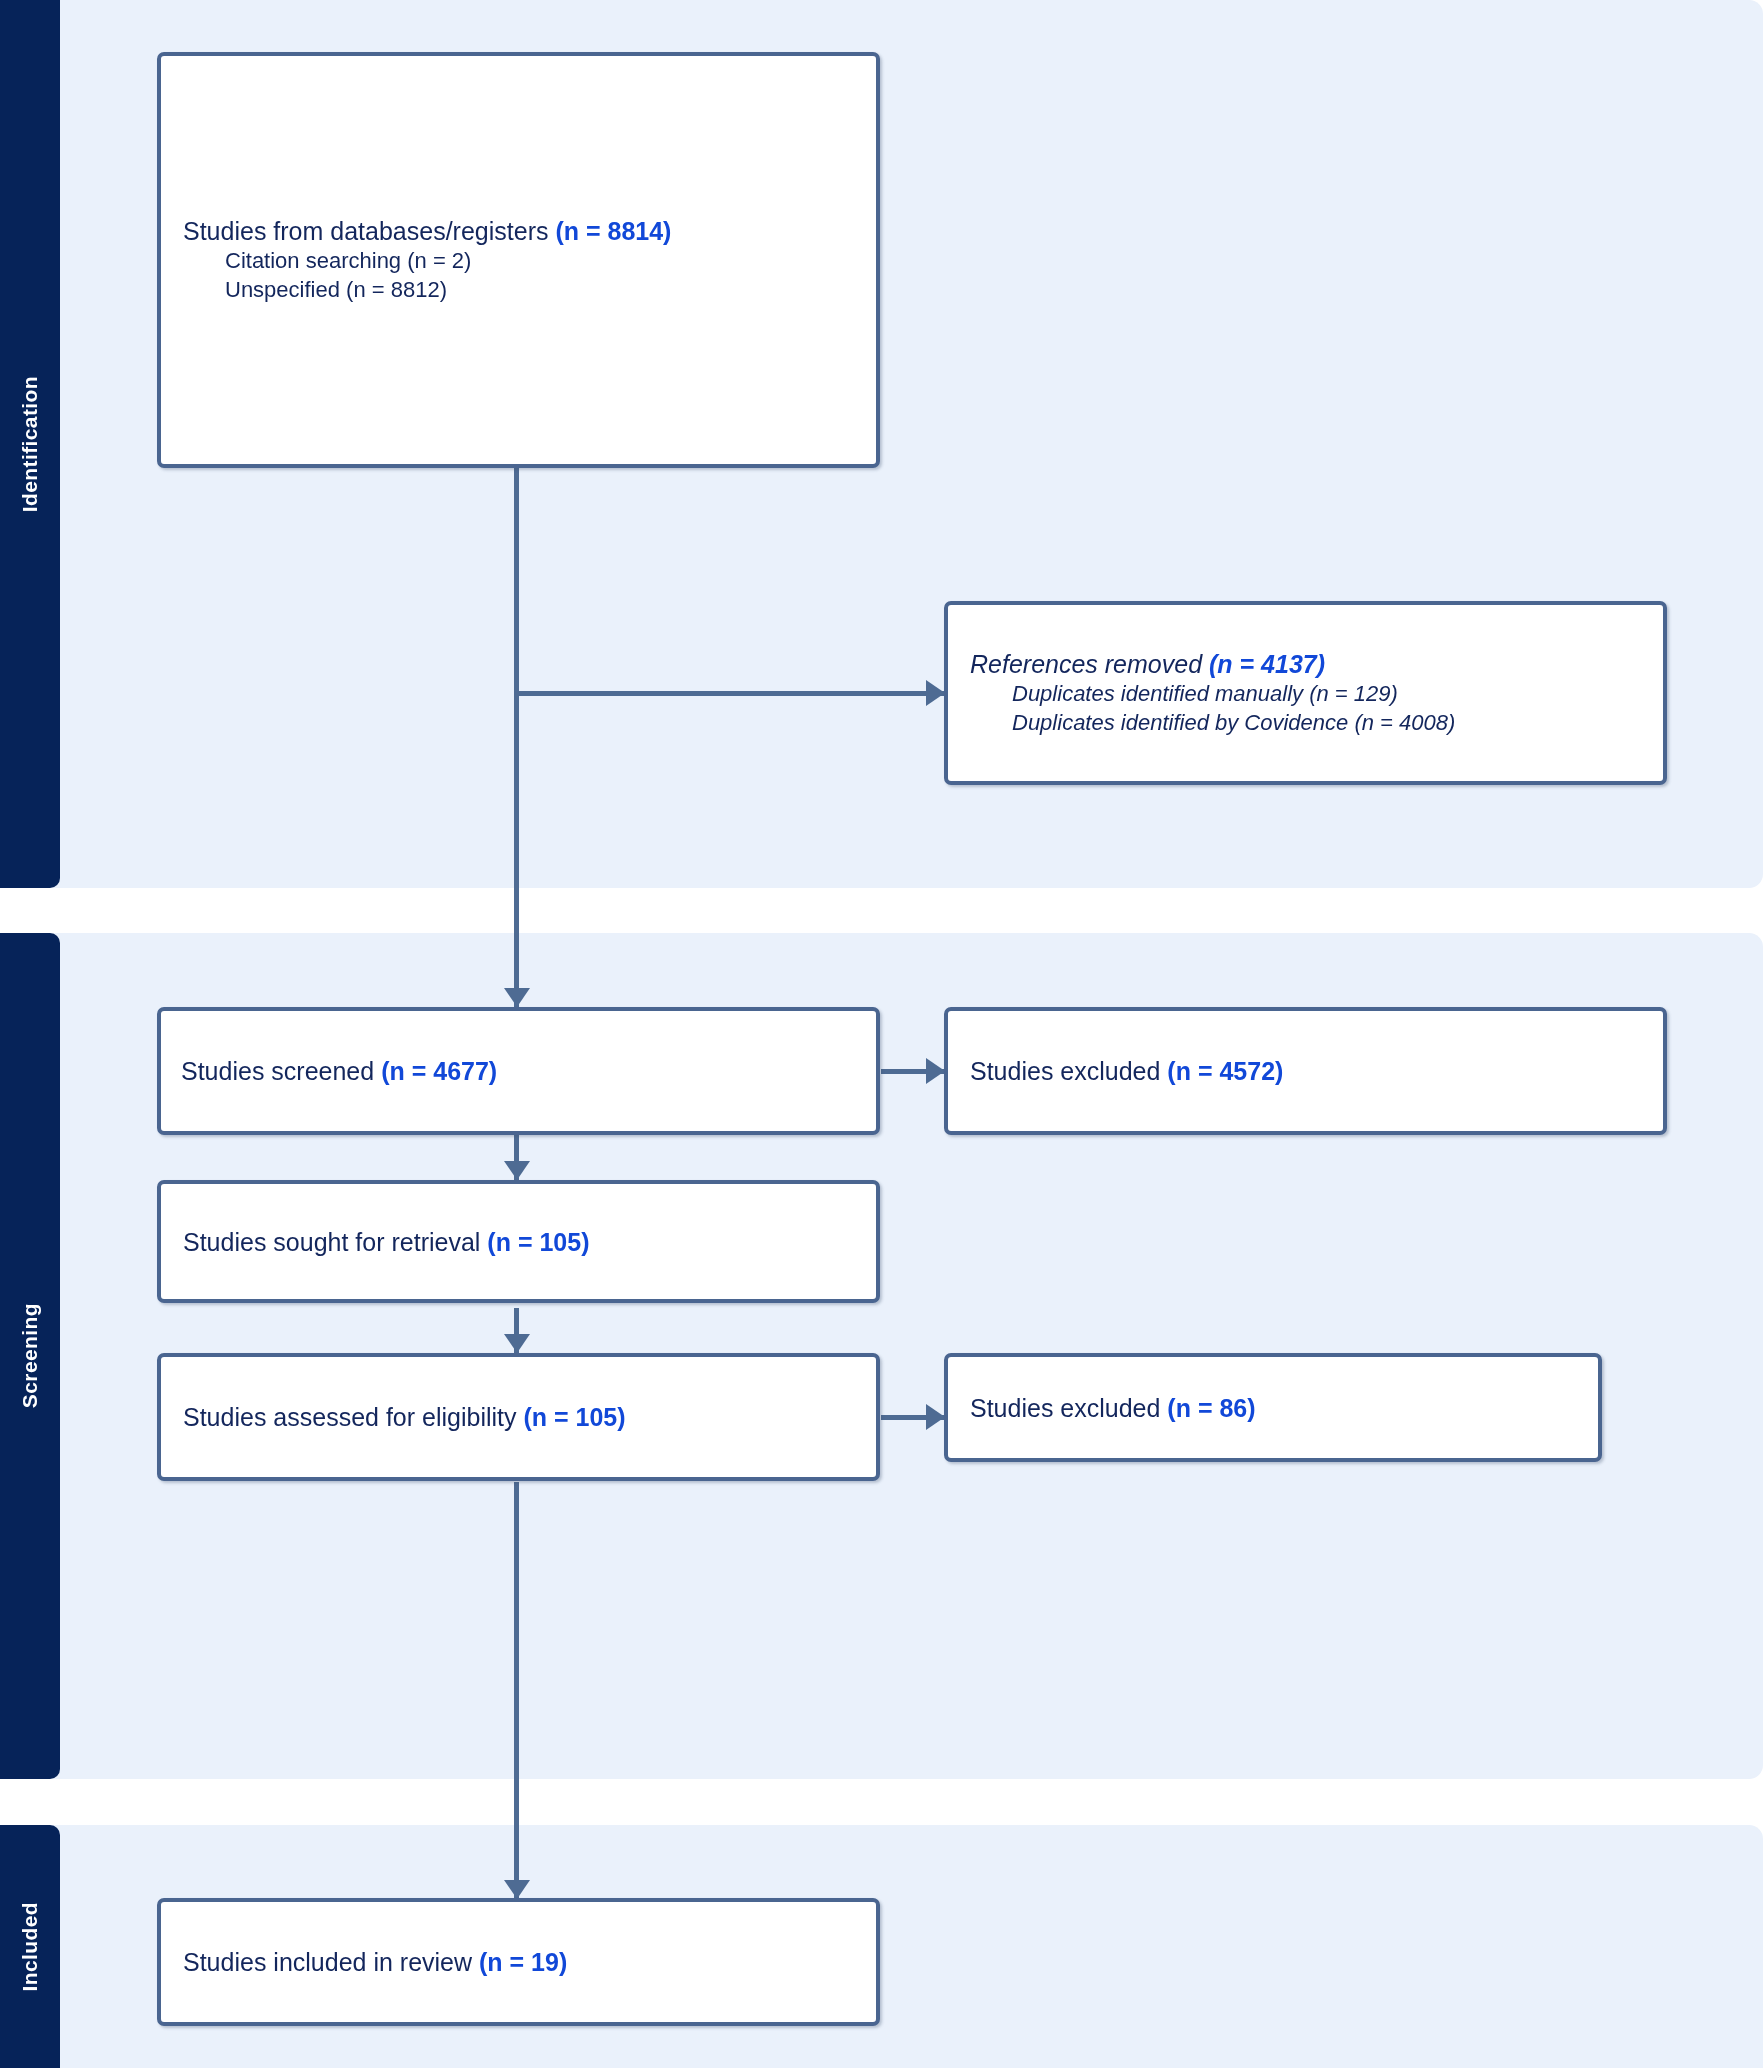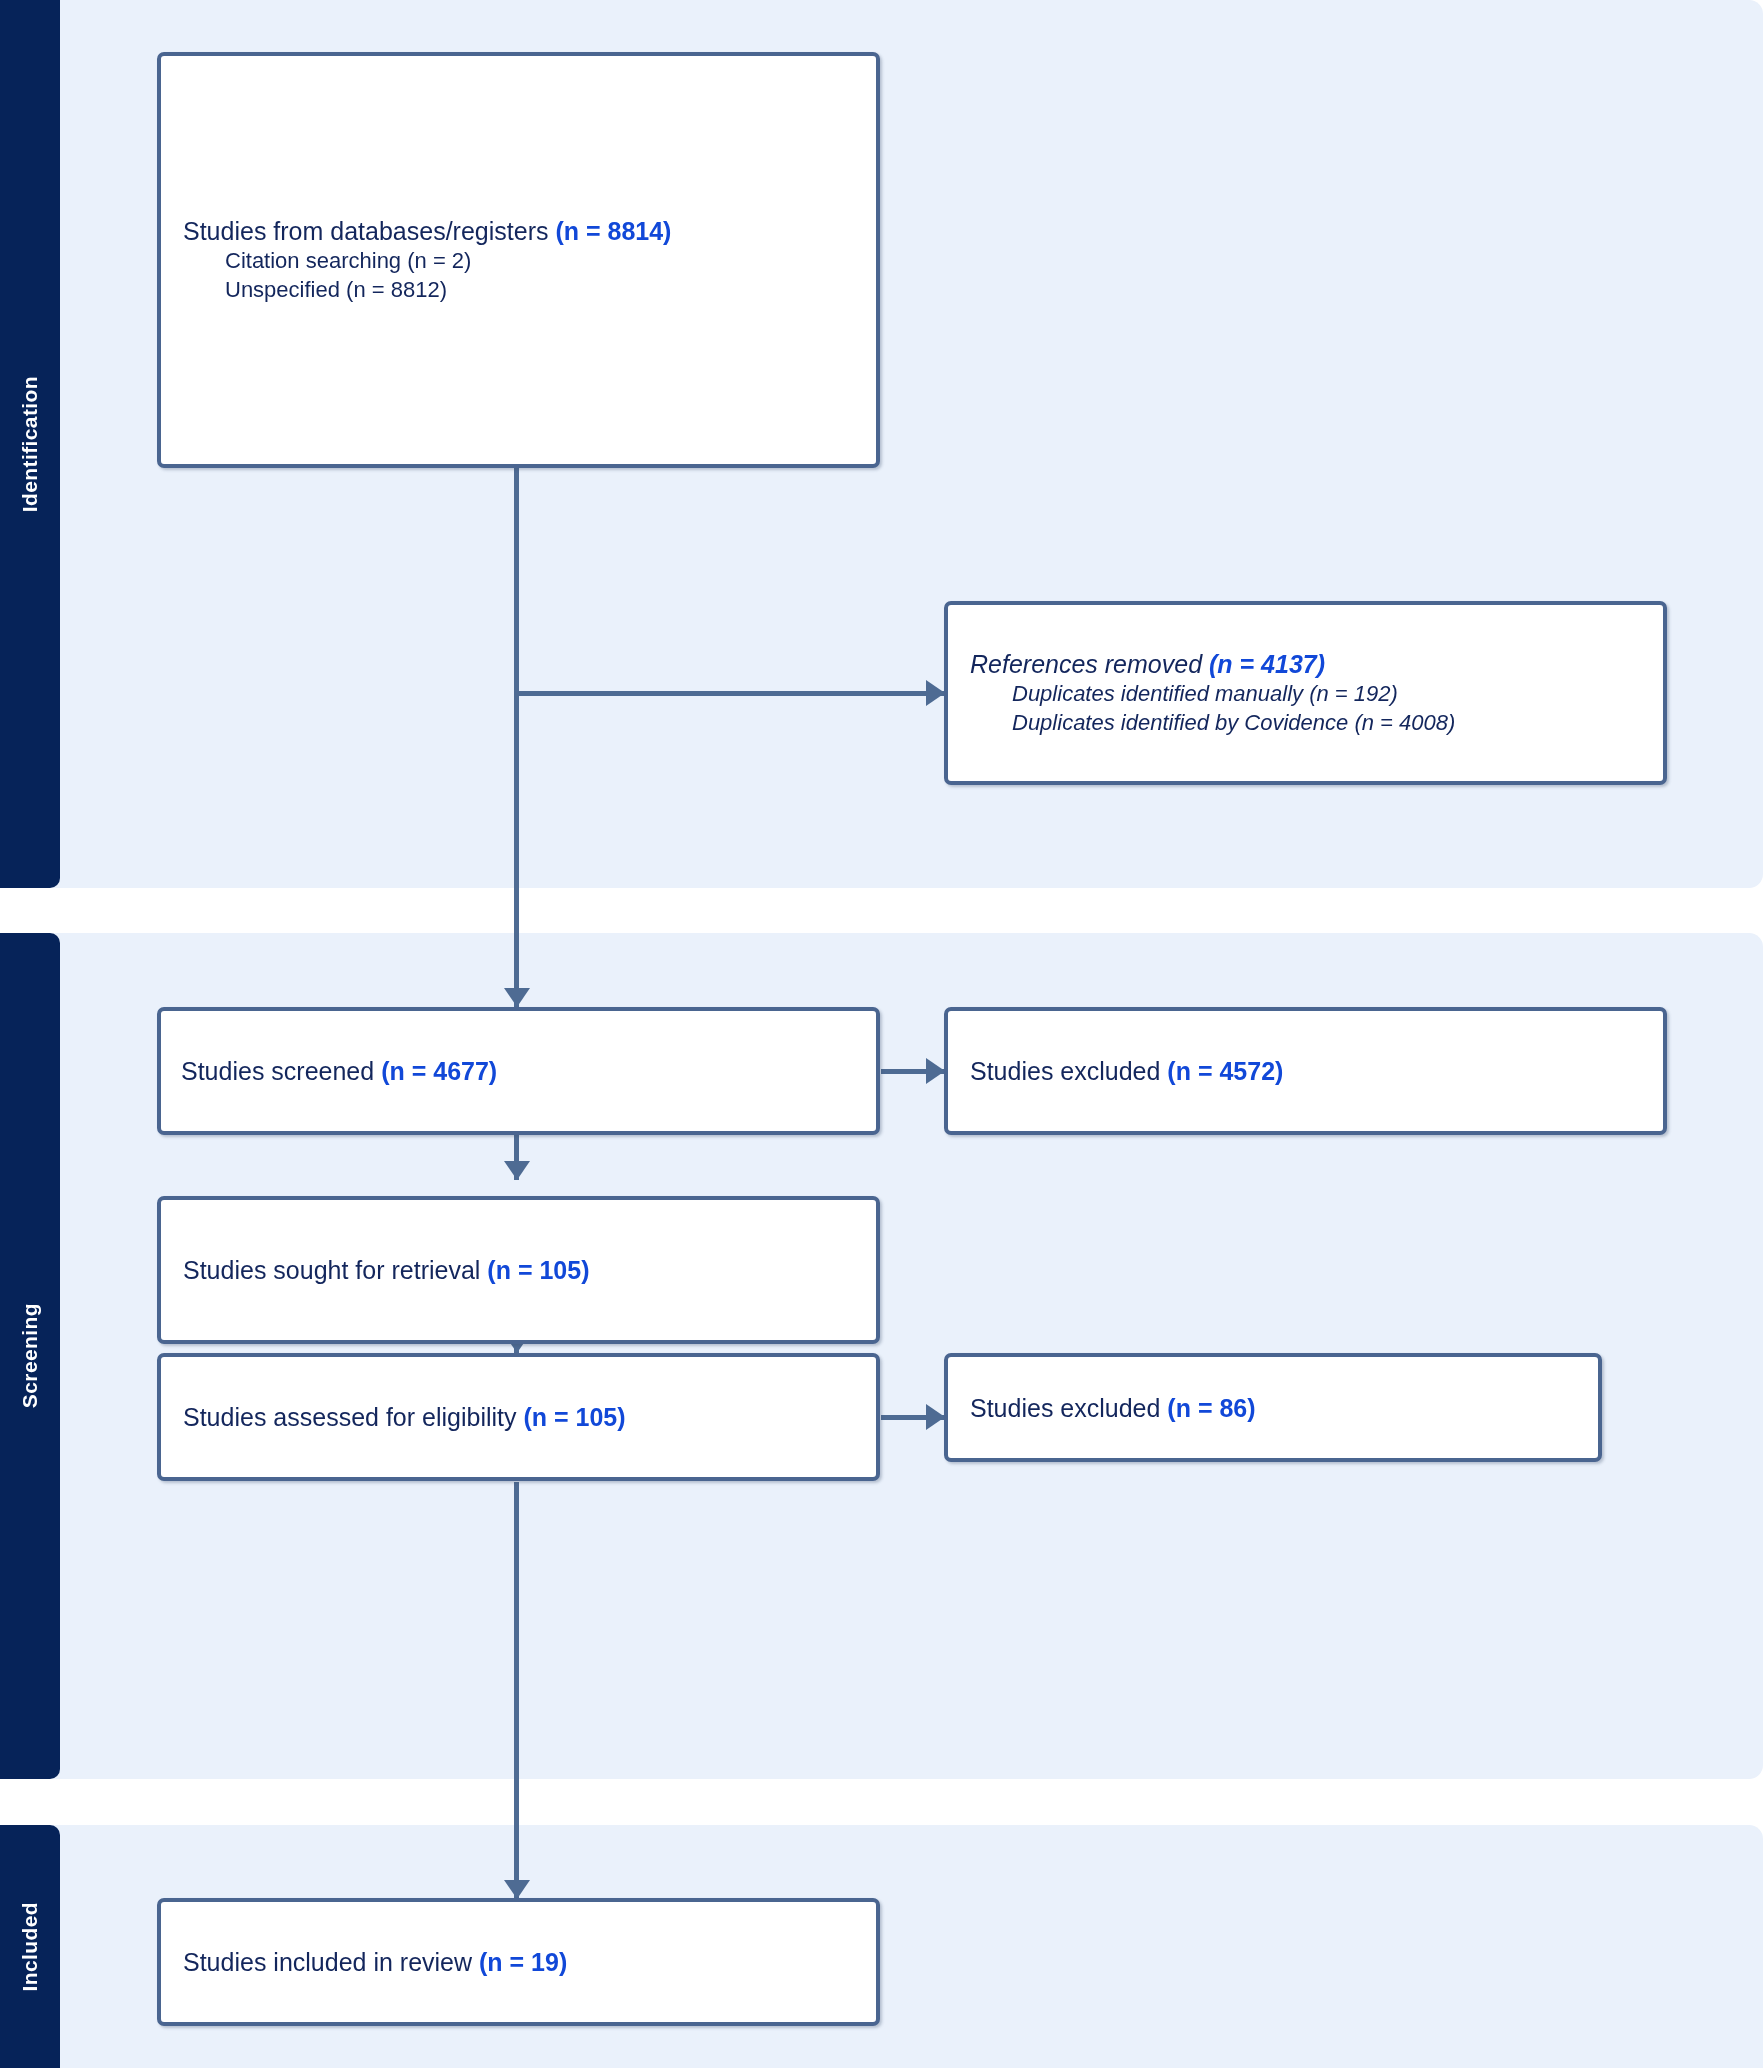--- a/index.html
+++ b/index.html
@@ -81,21 +81,21 @@
     line-height: 1.30;
     padding-left: 42px;
     white-space: nowrap;
   }
 
   
   #box-databases     { left: 157px; top: 52px;   width: 723px; height: 416px; }
   #box-refs-removed  { left: 944px; top: 601px;  width: 723px; height: 184px; font-style: italic; }
   #box-screened      { left: 157px; top: 1007px; width: 723px; height: 128px; padding-left: 20px; }
   #box-excluded-1    { left: 944px; top: 1007px; width: 723px; height: 128px; }
-  #box-retrieval     { left: 157px; top: 1180px; width: 723px; height: 148px; margin-top: 16px; }
+  #box-retrieval     { left: 157px; top: 1180px; width: 723px; height: 123px; }
   #box-eligibility   { left: 157px; top: 1353px; width: 723px; height: 128px; }
   #box-excluded-2    { left: 944px; top: 1353px; width: 658px; height: 109px; }
   #box-included      { left: 157px; top: 1898px; width: 723px; height: 128px; }
 
   
   .conn {
     position: absolute;
     background: #4e6b93;
   }
   .conn-v { width: 5px; }
@@ -181,21 +181,21 @@
     </div>
     <div class="sub">Citation searching (n = 2)</div>
     <div class="sub">Unspecified (n = 8812)</div>
   </div>
 
   <div class="node" id="box-refs-removed">
     <div class="line1">
       <span>References removed</span>
       <b>(n = 4137)</b>
     </div>
-    <div class="sub">Duplicates identified manually (n = 192)</div>
+    <div class="sub">Duplicates identified manually (n = 129)</div>
     <div class="sub">Duplicates identified by Covidence (n = 4008)</div>
   </div>
 
   <div class="node" id="box-screened">
     <div class="line1">
       <span>Studies screened</span>
       <b>(n = 4677)</b>
     </div>
   </div>
 

